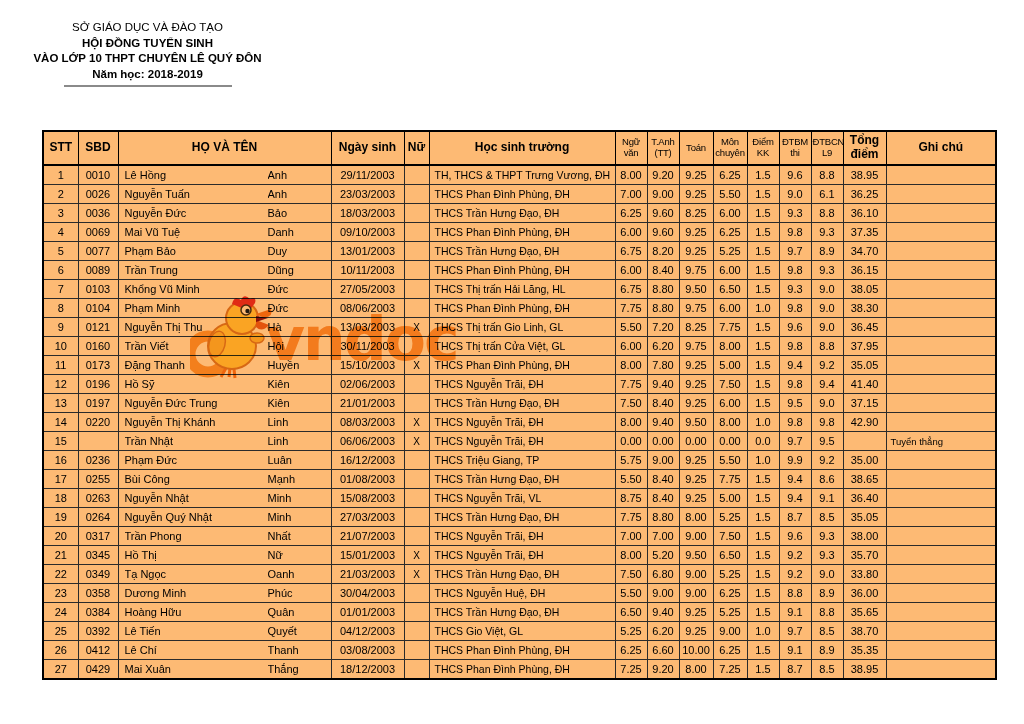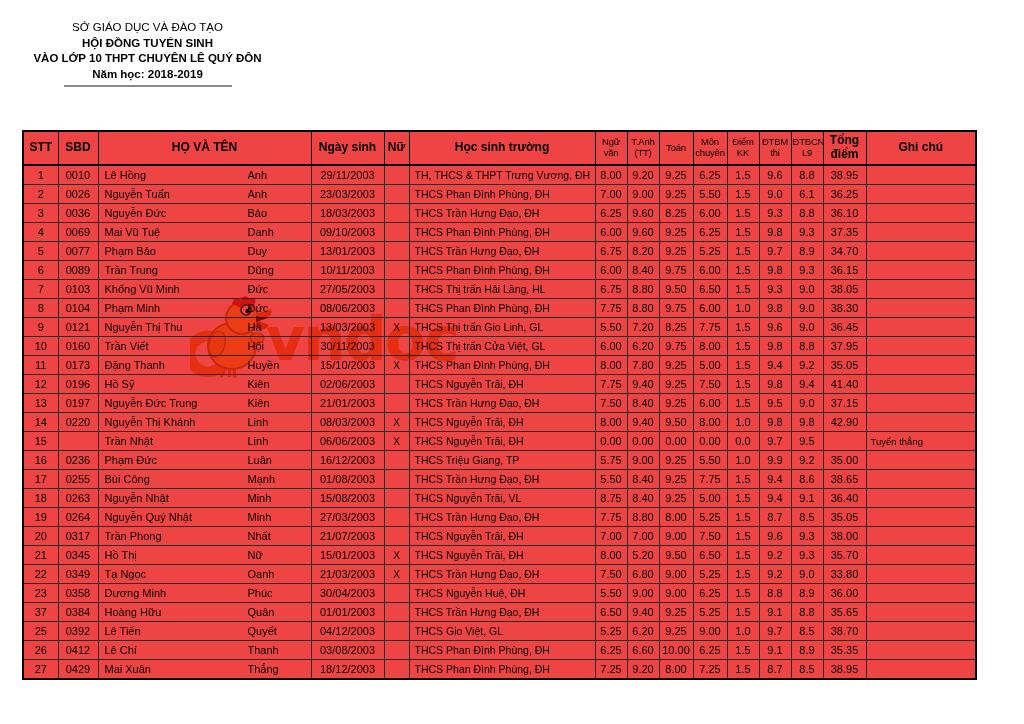--- a/index.html
+++ b/index.html
@@ -12,21 +12,21 @@
   .org .b{font-weight:bold;}
   .org .rule{width:168px;border-bottom:2px solid #8a8a8a;margin:3px auto 0;}
 
   
   .title-wrap{position:absolute;left:12px;top:60px;width:1012px;text-align:center;}
   .title{font-size:19px;font-weight:bold;letter-spacing:.2px;margin:0;}
   .subtitle{font-size:14px;font-weight:bold;margin:3px 0 0;}
 
   
   .tbl-wrap{position:absolute;left:22px;top:130px;}
-  table{border-collapse:collapse;table-layout:fixed;width:953px;border:2px solid #000;background:#ef4444;}
+  table{border-collapse:collapse;table-layout:fixed;width:953px;border:2px solid #000;background:#fdba74;margin-left:20px;}
   th{border:1px solid #000;height:32px;padding:0 1px;font-size:12px;font-weight:bold;
      text-align:center;vertical-align:middle;line-height:1.15;border-bottom-width:2px;}
   th.small{font-size:9.5px;font-weight:normal;letter-spacing:-0.2px;}
   td{border:1px solid #2b2b2b;height:18px;padding:0;font-size:11px;text-align:center;
      vertical-align:middle;white-space:nowrap;overflow:hidden;}
   td.name{text-align:left;}
   .name-wrap{display:flex;align-items:flex-start;padding-left:6px;}
   .name-wrap .ho{flex:0 0 143px;overflow:hidden;}
   .name-wrap .ten{flex:1;text-align:left;overflow:hidden;}
   td.school{text-align:left;padding-left:5px;font-size:10.5px;}
@@ -594,21 +594,21 @@
       <td>9.00</td>
       <td>9.00</td>
       <td>6.25</td>
       <td>1.5</td>
       <td>8.8</td>
       <td>8.9</td>
       <td>36.00</td>
       <td class="note"></td>
     </tr>
           <tr>
-      <td>37</td>
+      <td>24</td>
       <td>0384</td>
       <td class="name">
         <div class="name-wrap">
           <span class="ho">Hoàng Hữu</span>
           <span class="ten">Quân</span>
         </div>
       </td>
       <td>01/01/2003</td>
       <td class="xcell"></td>
       <td class="school">THCS Trần Hưng Đạo, ĐH</td>

